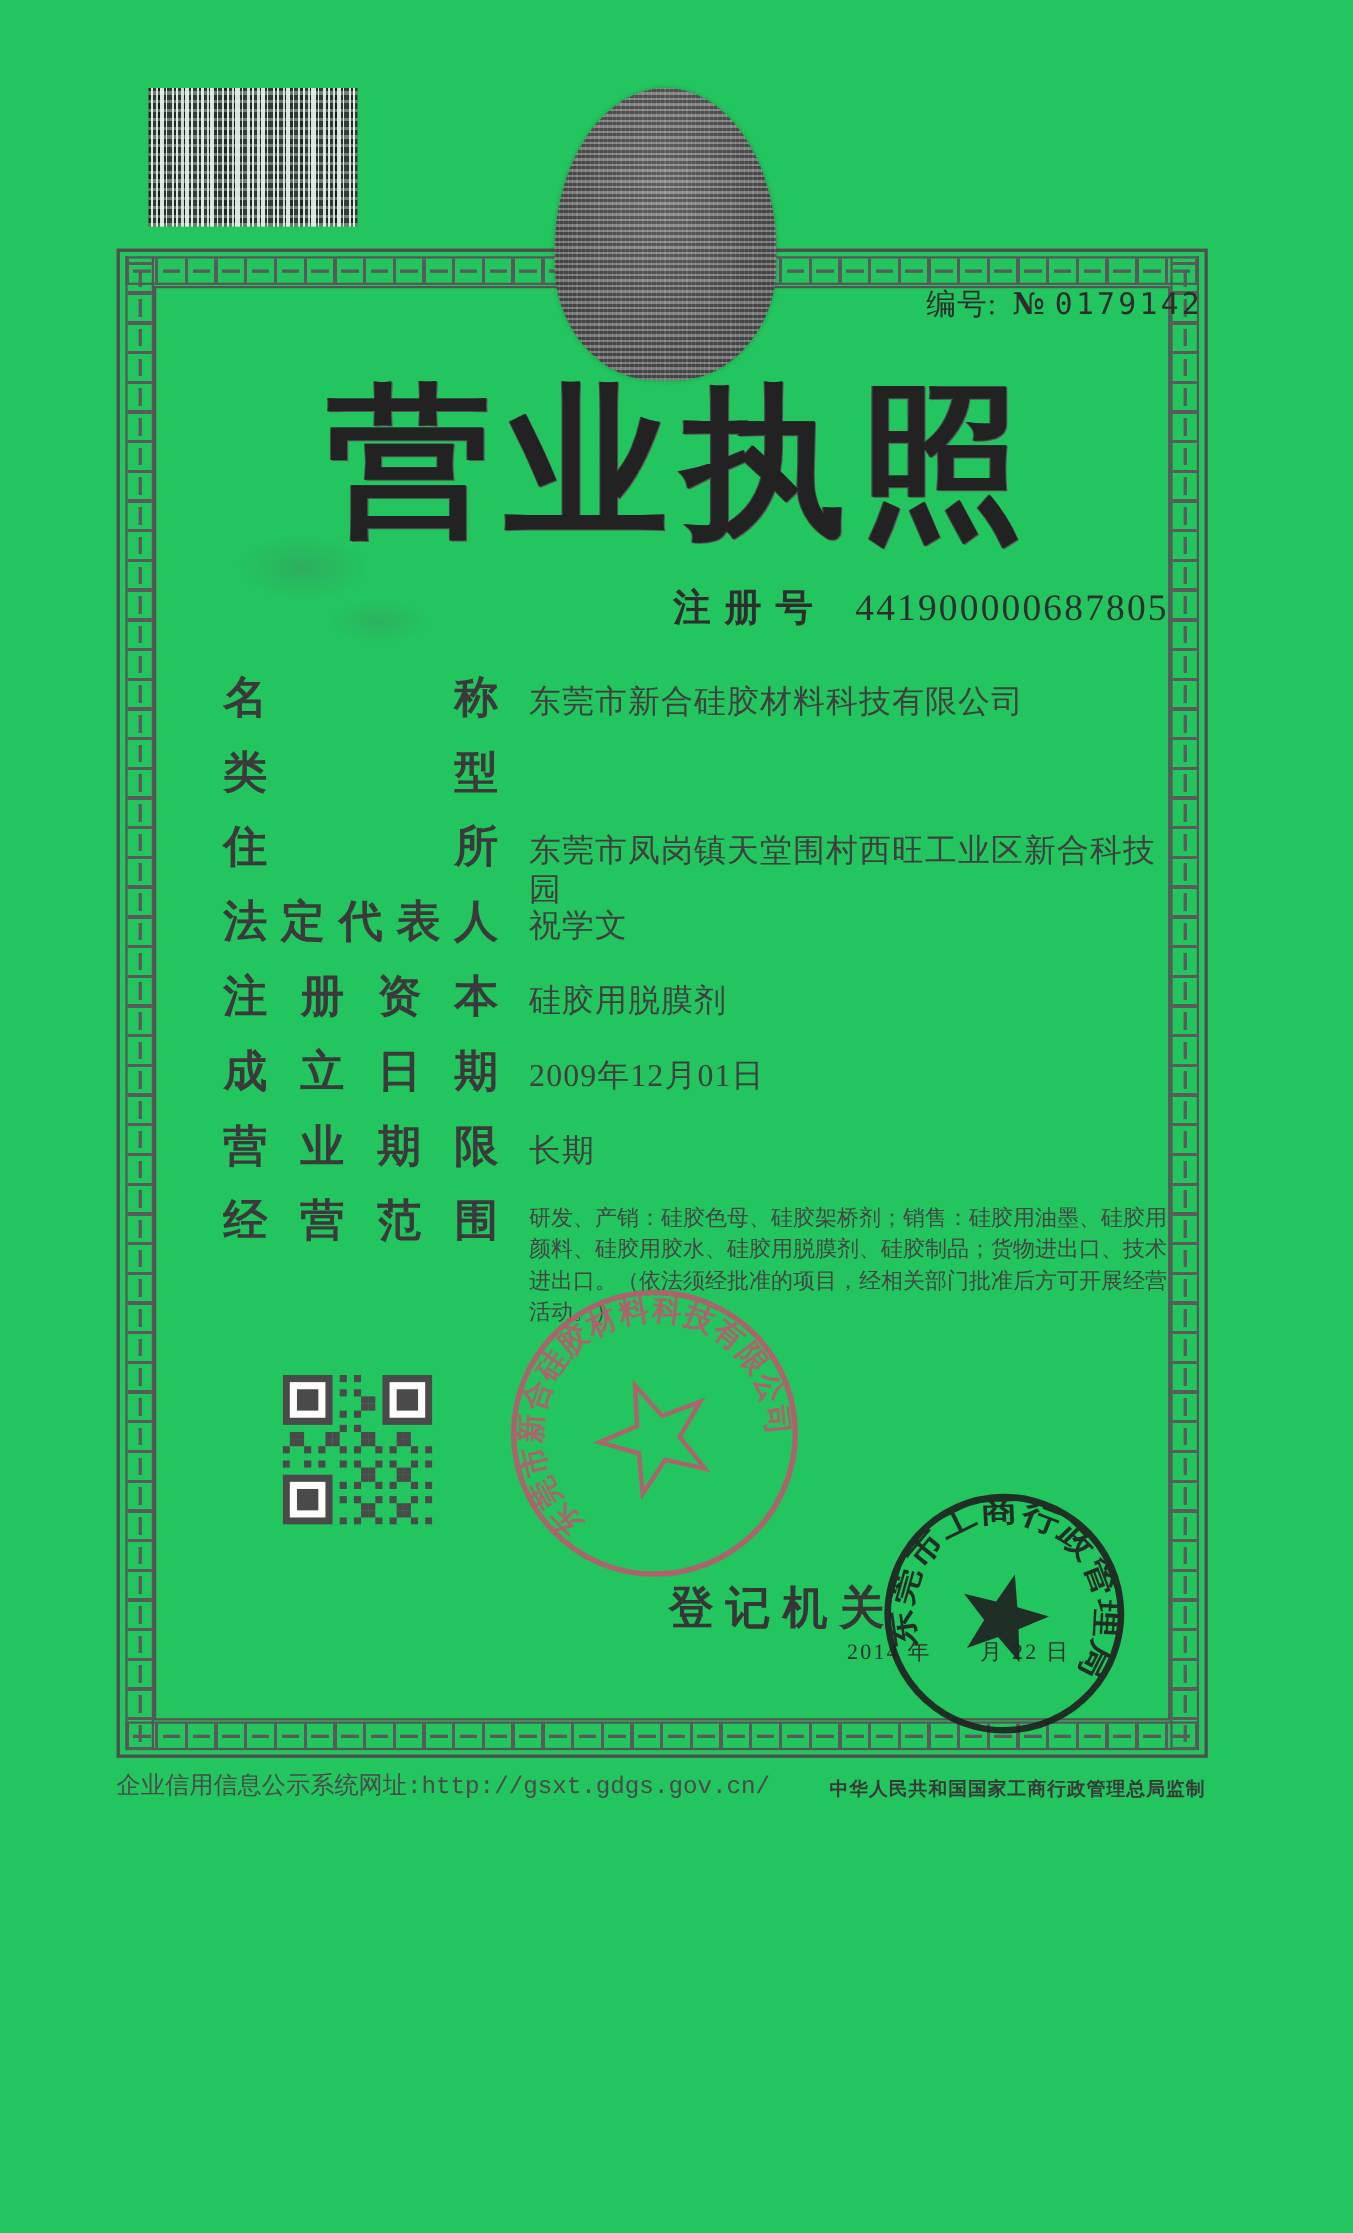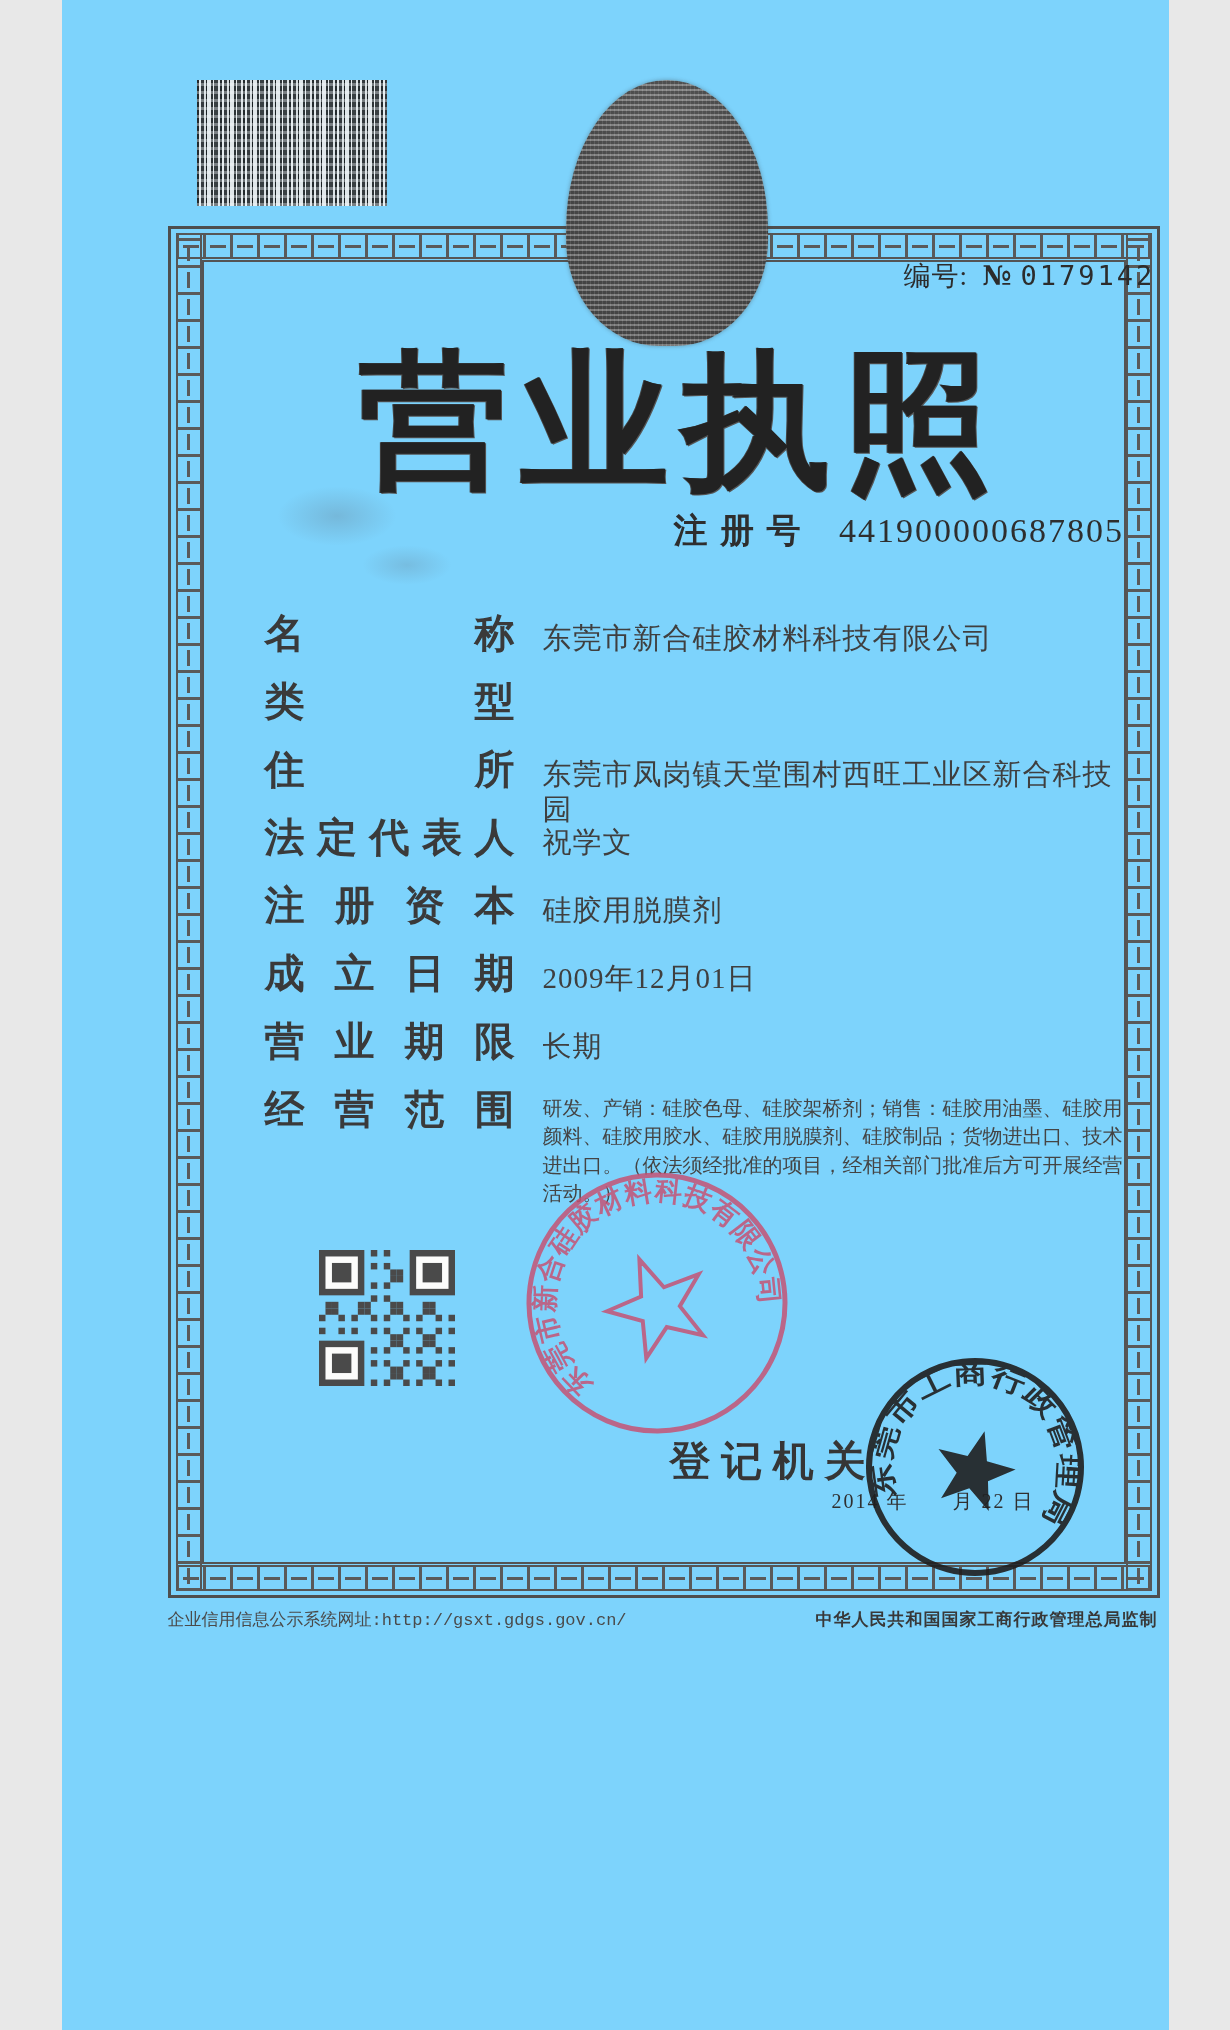--- a/index.html
+++ b/index.html
@@ -1,19 +1,19 @@
 <!DOCTYPE html>
 <html style="--seal-red: #c84f70; --seal-black: #1f1f1f;"><head>
 <meta charset="utf-8">
 <style>
   html,body{margin:0;padding:0;}
   body{background:#e8e8e8;font-family:"Liberation Serif", serif;}
   .page{
-    position:relative;width:1107px;height:2030px;margin:0 auto;
-    background:#7dd3fc;overflow:hidden;color:#333;
+    position:relative;width:1230px;height:2030px;margin:0 auto;
+    background:#22c55e;overflow:hidden;color:#333;
   }
   
   .barcode{
     position:absolute;left:135px;top:80px;width:190px;height:126px;
     background-image:
       repeating-linear-gradient(0deg, rgba(255,255,255,.35) 0 3px, rgba(0,0,0,0) 3px 8px),
       repeating-linear-gradient(90deg,#1c1c1c 0 2px,#ececec 2px 4px,#2e2e2e 4px 7px,#dcdcdc 7px 9px,#101010 9px 10px,#e8e8e8 10px 14px,#262626 14px 16px,#f0f0f0 16px 17px,#333 17px 21px,#e4e4e4 21px 23px);
     opacity:.92;
   }
   .emblem{
@@ -56,36 +56,36 @@
   .serial .numero{font-family:"DejaVu Serif",serif;font-weight:bold;margin:0 8px 0 14px;}
   .serial .digits{font-family:"DejaVu Sans Mono",monospace;letter-spacing:3px;}
 
   .title{
     position:absolute;left:298px;top:348px;width:632px;z-index:1;
     font-size:148px;line-height:1;font-weight:900;color:#222;
     text-shadow:1px 1px 0 #555, -1px 0 0 #444;
   }
   .char-justify{display:flex;justify-content:space-between;}
 
-  .regno{position:absolute;left:612px;top:508px;z-index:1;font-size:34px;color:#2e2e2e;white-space:nowrap;}
+  .regno{position:absolute;left:612px;top:530px;z-index:1;font-size:34px;color:#2e2e2e;white-space:nowrap;}
   .regno .regno-label{letter-spacing:2px;font-weight:600;}
   .regno .regno-value{margin-left:28px;letter-spacing:2px;}
 
   .rows{position:absolute;left:203px;top:612px;width:868px;z-index:1;}
   .row{display:flex;align-items:flex-start;height:68px;}
   .row-label{width:250px;flex:0 0 250px;font-size:40px;font-weight:700;color:#3a3a3a;line-height:1.1;}
   .row-value{margin-left:28px;padding-top:9px;font-size:29px;color:#3f3f3f;letter-spacing:1px;line-height:1.2;}
   .row-scope{height:auto;}
   .row-scope .row-value{font-size:20px;letter-spacing:0;line-height:1.42;padding-top:6px;color:#444;}
 
   .registry-label{position:absolute;left:608px;top:1434px;width:196px;z-index:1;font-size:41px;font-weight:700;color:#363636;}
   .date-line{position:absolute;left:770px;top:1488px;z-index:1;font-size:20px;color:#2f2f2f;white-space:pre;letter-spacing:2px;}
 
   .footer{position:absolute;left:106px;top:1608px;width:990px;display:flex;justify-content:space-between;align-items:flex-end;z-index:1;}
-  .footer-left{font-family:"Liberation Mono",monospace;font-size:17px;color:#4a4a4a;letter-spacing:0;text-align:right;}
+  .footer-left{font-family:"Liberation Mono",monospace;font-size:22px;color:#4a4a4a;letter-spacing:0;text-align:right;}
   .footer-right{font-size:17px;font-weight:600;color:#383838;letter-spacing:1px;}
 
   
   .qr{position:absolute;left:257px;top:1250px;width:136px;height:136px;z-index:2;}
   .seal-red{position:absolute;left:460px;top:1168px;width:270px;height:270px;z-index:5;transform:rotate(-22deg);opacity:.82;}
   .seal-black{position:absolute;left:798px;top:1352px;width:230px;height:230px;z-index:5;transform:rotate(15deg);opacity:.9;}
   .seal-red text{fill:var(--seal-red);font-weight:bold;}
   .seal-black text{fill:var(--seal-black);font-weight:bold;}
   .smudge{position:absolute;border-radius:50%;z-index:0;}
   .smudge-1{left:215px;top:486px;width:120px;height:60px;background:radial-gradient(ellipse,rgba(90,90,100,.22),rgba(0,0,0,0) 70%);}

